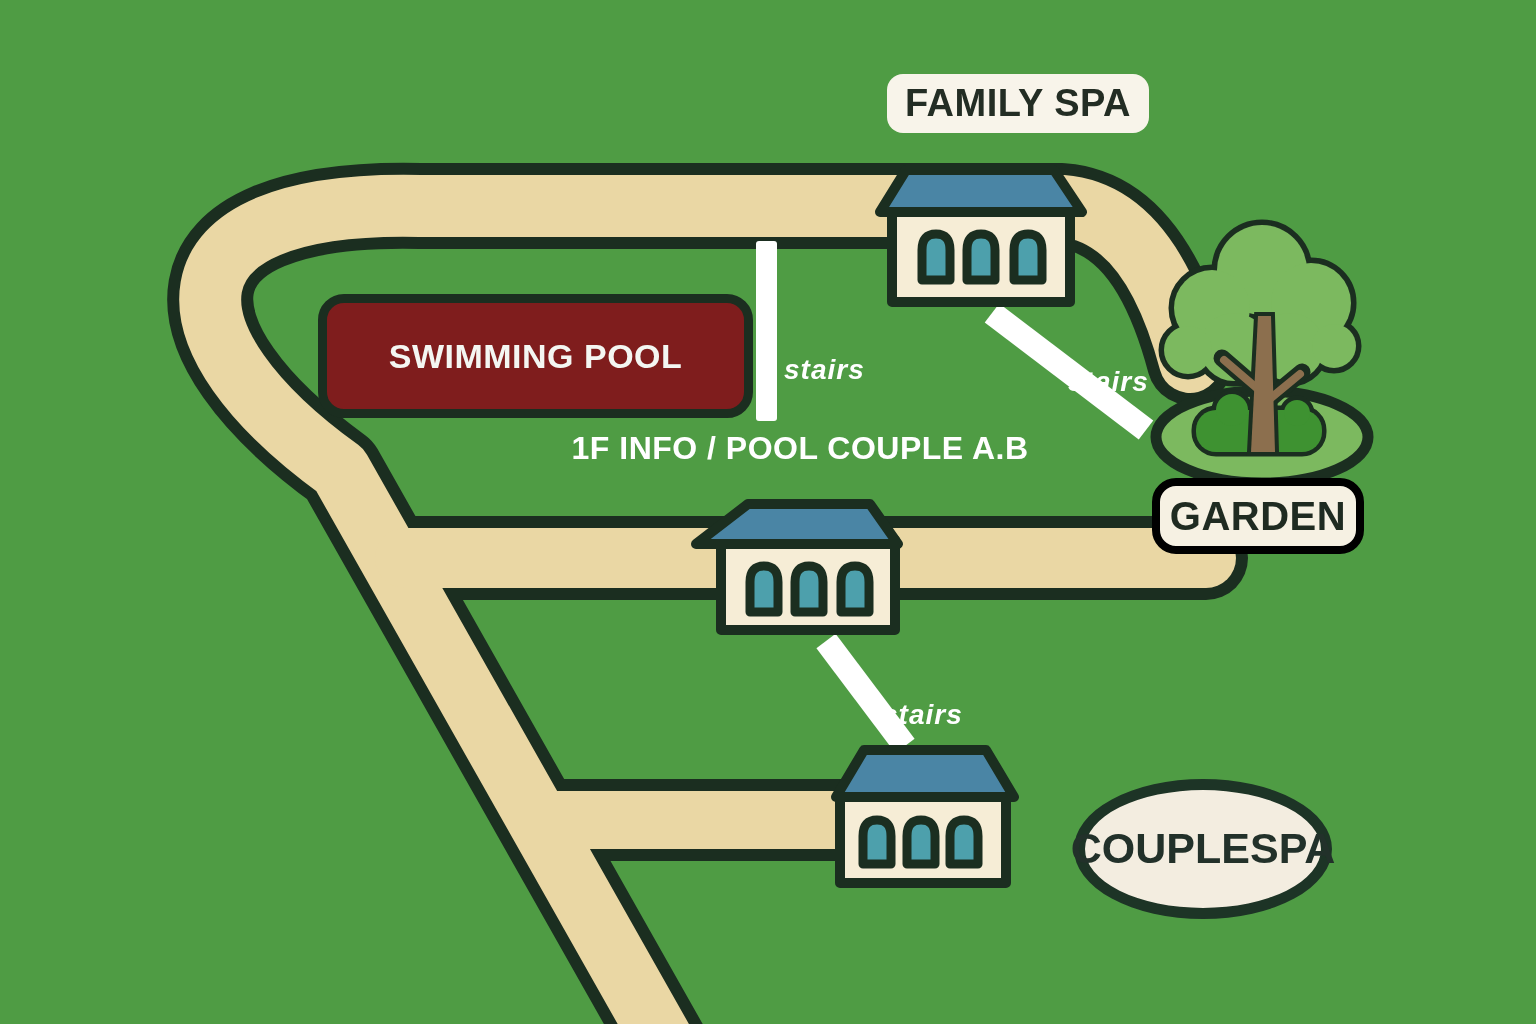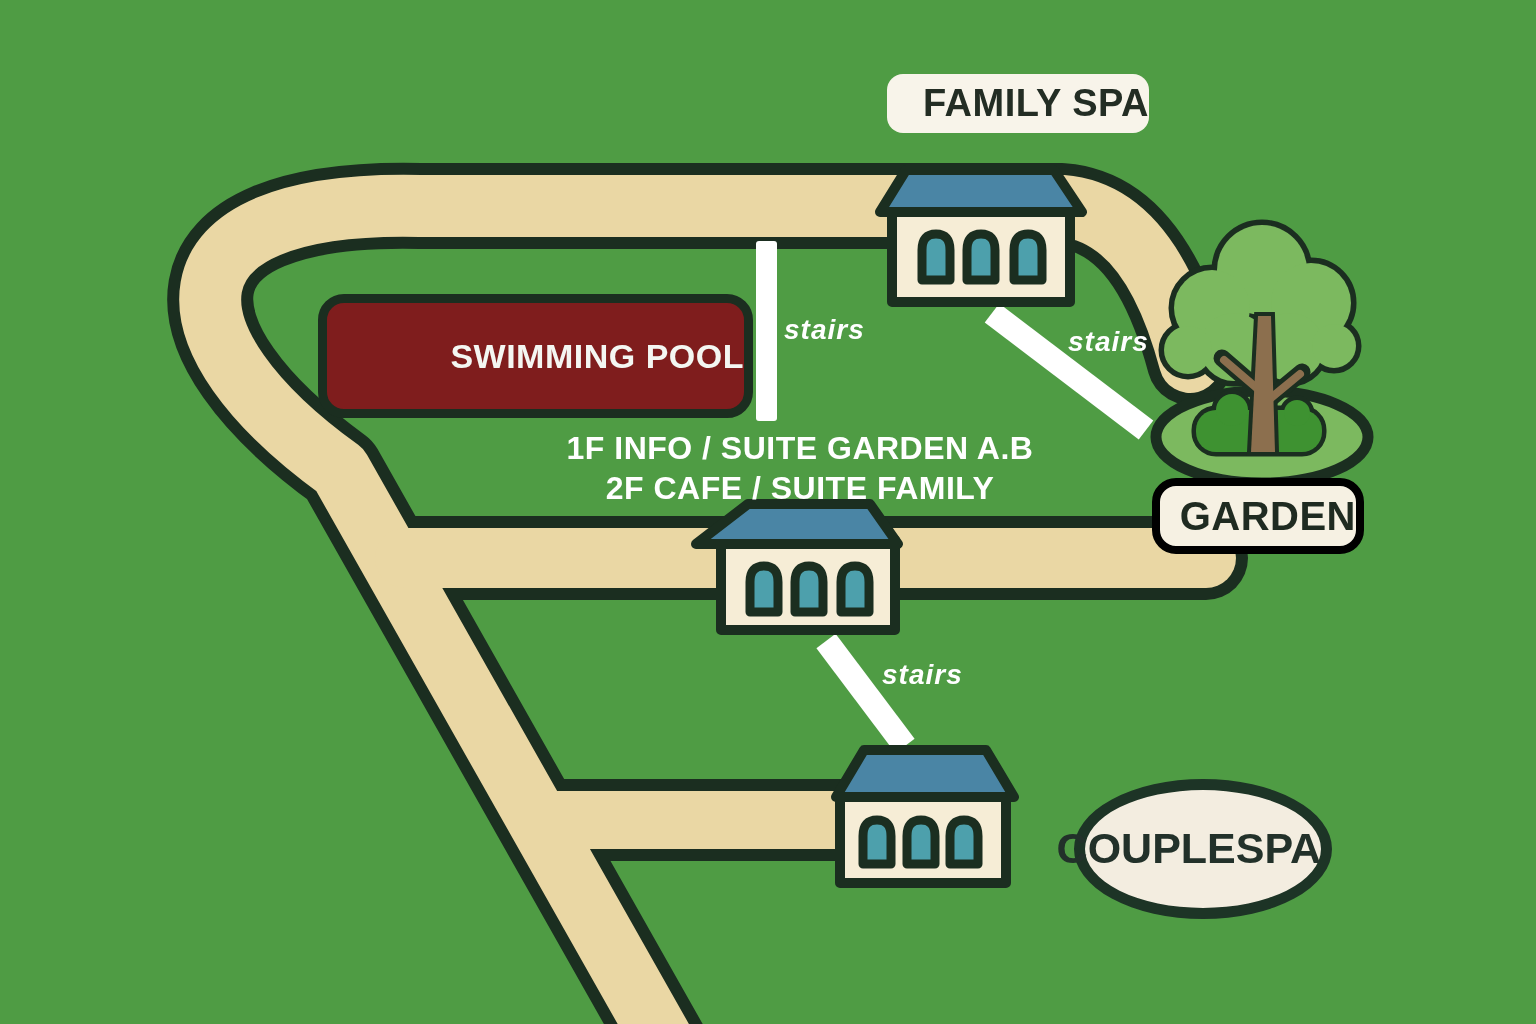--- a/index.html
+++ b/index.html
@@ -10,21 +10,21 @@
     background: #4f9c44;
     overflow: hidden;
     font-family: "Liberation Sans", sans-serif;
   }
   .stage svg { position: absolute; left: 0; top: 0; }
 
   .label-box {
     position: absolute;
     display: flex;
     align-items: center;
-    justify-content: flex-end;
+    justify-content: center;
     box-sizing: border-box;
     text-align: center;
   }
   .family-spa {
     left: 887px; top: 74px; width: 262px; height: 59px;
     background: #f8f4ea; border-radius: 16px;
     font-size: 38px; font-weight: 700; color: #232d24; letter-spacing: 0.5px;
   }
   .garden-label {
     left: 1152px; top: 478px; width: 212px; height: 76px;
@@ -42,21 +42,21 @@
     background: #7f1d1d; border: 9px solid #1b2e20; border-radius: 26px;
     font-size: 34px; font-weight: 700; color: #f4f6f2; letter-spacing: 0.5px;
   }
   .info-text {
     position: absolute; left: 540px; top: 428px; width: 520px;
     text-align: center; color: #ffffff;
     font-size: 32px; font-weight: 700; line-height: 40px; letter-spacing: 0.5px;
   }
   .stairs-label {
     position: absolute; color: #ffffff;
-    font-size: 28px; font-style: italic; font-weight: 600; letter-spacing: 1px;
+    font-size: 28px; font-style: italic; font-weight: 600; letter-spacing: 1px; margin-top: 40px;
   }
   .stairs-1 { left: 784px; top: 314px; }
   .stairs-2 { left: 1068px; top: 326px; }
   .stairs-3 { left: 882px; top: 659px; }
 </style>
 </head>
 <body>
 
 <div class="stage">
 
@@ -163,22 +163,21 @@
 
   <div class="label-box family-spa">
     <span>FAMILY SPA</span>
   </div>
 
   <div class="label-box pool">
     <span>SWIMMING POOL</span>
   </div>
 
   <div class="info-text">
-    <div>1F INFO / SUITE GARDEN A.B</div>
-    <div>2F CAFE / SUITE FAMILY</div>
+    <div>1F INFO / POOL COUPLE A.B</div>
   </div>
 
   <div class="label-box garden-label">
     <span>GARDEN</span>
   </div>
 
   <div class="label-box couple-spa">
     <div>COUPLE</div>
     <div>SPA</div>
   </div>

